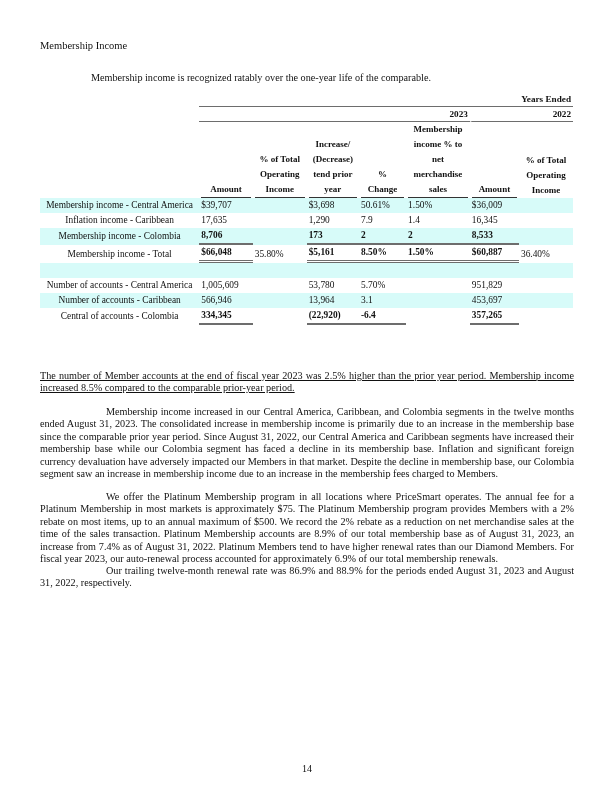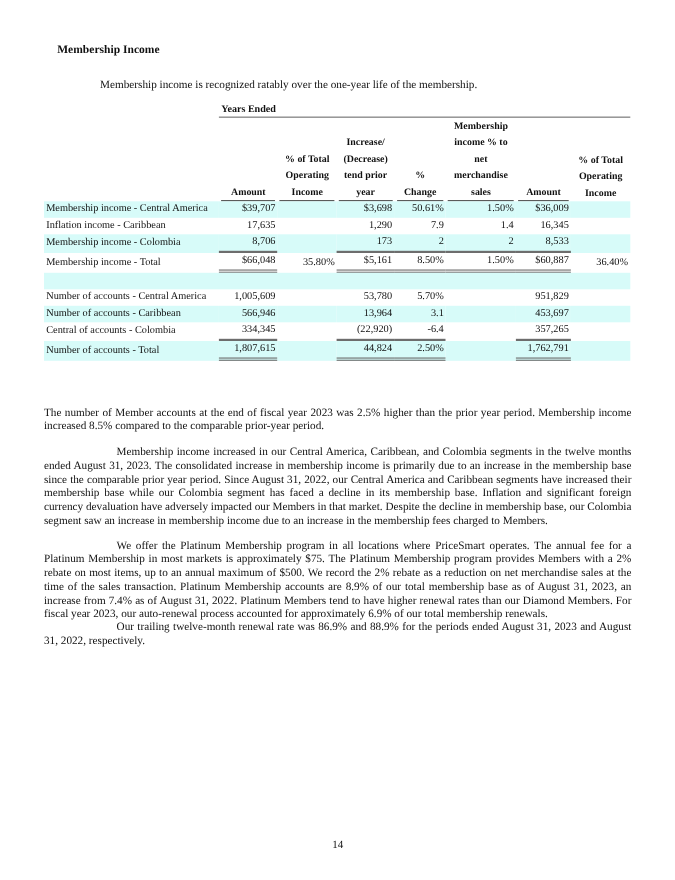--- a/index.html
+++ b/index.html
@@ -2,61 +2,66 @@
 <html><head>
   <meta charset="utf-8">
   <style>
     html, body { margin: 0; padding: 0; background: #ffffff; }
     body {
       width: 614px; height: 800px; position: relative; overflow: hidden;
       font-family: "Liberation Serif", "DejaVu Serif", serif;
       color: #111; font-size: 10.2px;
     }
     .page { position: absolute; left: 40px; top: 0; width: 534px; }
-    .heading { position: absolute; top: 40px; left: 12px; font-weight: bold; font-size: 10.5px; }
+    .heading { position: absolute; top: 40px; left: 0; font-weight: normal; font-size: 10.5px; }
     .intro { position: absolute; top: 72px; left: 51px; font-size: 10.2px; }
     table.fin {
       position: absolute; top: 92px; left: 0;
       border-collapse: separate; border-spacing: 0;
       font-size: 9.4px; width: 537px;
     }
     table.fin td { padding: 0 2px; line-height: 15px; height: 15px; white-space: nowrap; }
-    td.lbl { width: 157px; text-align: left; }
-    td.num { text-align: right; }
-    .hd { font-weight: bold; font-size: 9.2px; text-align: left; line-height: 13px !important; height: 13px !important; }
+    td.lbl { width: 157px; text-align: center; }
+    td.num { text-align: left; }
+    .hd { font-weight: bold; font-size: 9.2px; text-align: right; line-height: 13px !important; height: 13px !important; }
     .hdcol { font-weight: bold; font-size: 9px; text-align: center; vertical-align: bottom; line-height: 12.5px; }
     .sh { background: #d7fbf9; }
-    .ul { border-bottom: 2px solid #6d6d6d; }
+    .ul { border-bottom: 2px solid #6d6d6d; font-weight: bold; }
     .para { position: absolute; left: 0; width: 534px; text-align: justify; font-size: 10.2px; line-height: 12.4px; }
     .para .ind { display: inline-block; width: 66px; }
     .pnum { position: absolute; top: 763px; left: 0; width: 534px; text-align: center; font-size: 10px; }
   </style>
 </head>
 <body>
 
 <div class="page">
   <div class="heading">Membership Income</div>
-  <div class="intro">Membership income is recognized ratably over the one-year life of the membership.</div>
+  <div class="intro">Membership income is recognized ratably over the one-year life of the comparable.</div>
 
   <table class="fin">
     <colgroup>
       <col style="width:157px">
       <col style="width:56px">
       <col style="width:56px">
       <col style="width:54px">
       <col style="width:50px">
       <col style="width:66px">
       <col style="width:52px">
       <col style="width:56px">
     </colgroup>
 
     <tbody>
         <tr>
       <td></td>
       <td colspan="7" class="hd" style="border-bottom:1.5px solid #6d6d6d;">Years Ended</td>
+    </tr>
+    <tr>
+      <td></td>
+      <td colspan="5" class="hd" style="padding-left:60px; border-bottom:1.5px solid #6d6d6d;">2023</td>
+      <td colspan="2" class="hd" style="border-bottom:1.5px solid #6d6d6d; border-left:2px solid #fff;">2022</td>
     </tr>
 
     <tr>
       <td style="height:72px;"></td>
       <td class="hdcol">
             <span style="display:block;border-bottom:1.5px solid #333;padding-top:54px;">Amount</span>
           </td>
       <td class="hdcol">
             <span style="display:block;border-bottom:1.5px solid #333;">
               <span style="display:block">% of Total</span>
@@ -167,32 +172,22 @@
     <tr>
       <td class="lbl">Central of accounts - Colombia</td>
       <td class="num ul">334,345</td>
       <td></td>
       <td class="num ul">(22,920)</td>
       <td class="num ul">-6.4</td>
       <td></td>
       <td class="num ul">357,265</td>
       <td></td>
     </tr>
-    <tr class="sh">
-      <td class="lbl">Number of accounts - Total</td>
-      <td class="num" style="border-bottom:3px double #6d6d6d;">1,807,615</td>
-      <td></td>
-      <td class="num" style="border-bottom:3px double #6d6d6d;">44,824</td>
-      <td class="num" style="border-bottom:3px double #6d6d6d;">2.50%</td>
-      <td></td>
-      <td class="num" style="border-bottom:3px double #6d6d6d;">1,762,791</td>
-      <td></td>
-    </tr>
   </tbody>
     </table>
 
-  <div class="para" style="top:370px;">The number of Member accounts at the end of fiscal year 2023 was 2.5% higher than the prior year period. Membership income increased 8.5% compared to the comparable prior-year period.</div>
+  <div class="para" style="top:370px;text-decoration:underline;">The number of Member accounts at the end of fiscal year 2023 was 2.5% higher than the prior year period. Membership income increased 8.5% compared to the comparable prior-year period.</div>
   <div class="para" style="top:406px;"><span class="ind"></span><span>Membership income increased in our Central America, Caribbean, and Colombia segments in the twelve months ended August 31, 2023. The consolidated increase in membership income is primarily due to an increase in the membership base since the comparable prior year period. Since August 31, 2022, our Central America and Caribbean segments have increased their membership base while our Colombia segment has faced a decline in its membership base. Inflation and significant foreign currency devaluation have adversely impacted our Members in that market. Despite the decline in membership base, our Colombia segment saw an increase in membership income due to an increase in the membership fees charged to Members.</span></div>
   <div class="para" style="top:491px;"><span class="ind"></span><span>We offer the Platinum Membership program in all locations where PriceSmart operates. The annual fee for a Platinum Membership in most markets is approximately $75. The Platinum Membership program provides Members with a 2% rebate on most items, up to an annual maximum of $500. We record the 2% rebate as a reduction on net merchandise sales at the time of the sales transaction. Platinum Membership accounts are 8.9% of our total membership base as of August 31, 2023, an increase from 7.4% as of August 31, 2022. Platinum Members tend to have higher renewal rates than our Diamond Members. For fiscal year 2023, our auto-renewal process accounted for approximately 6.9% of our total membership renewals.</span></div>
   <div class="para" style="top:565px;"><span class="ind"></span><span>Our trailing twelve-month renewal rate was 86.9% and 88.9% for the periods ended August 31, 2023 and August 31, 2022, respectively.</span></div>
 
   <div class="pnum">14</div>
 </div>
 
 </body></html>

